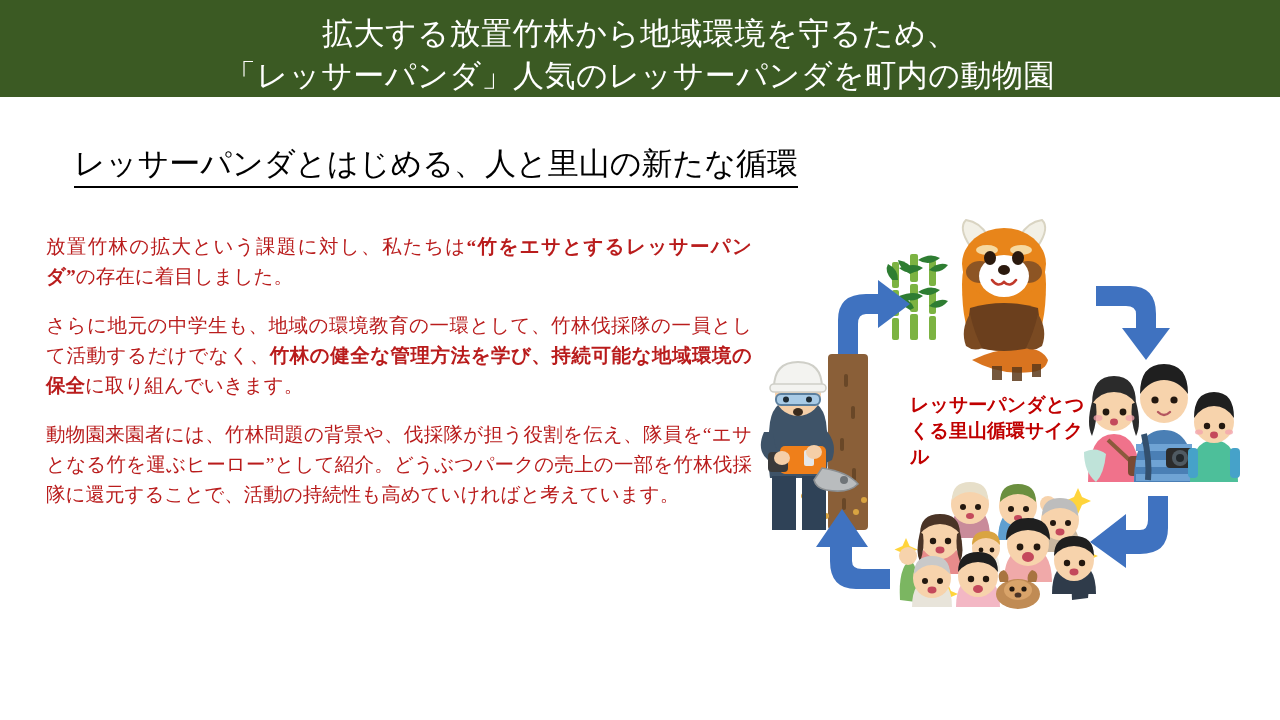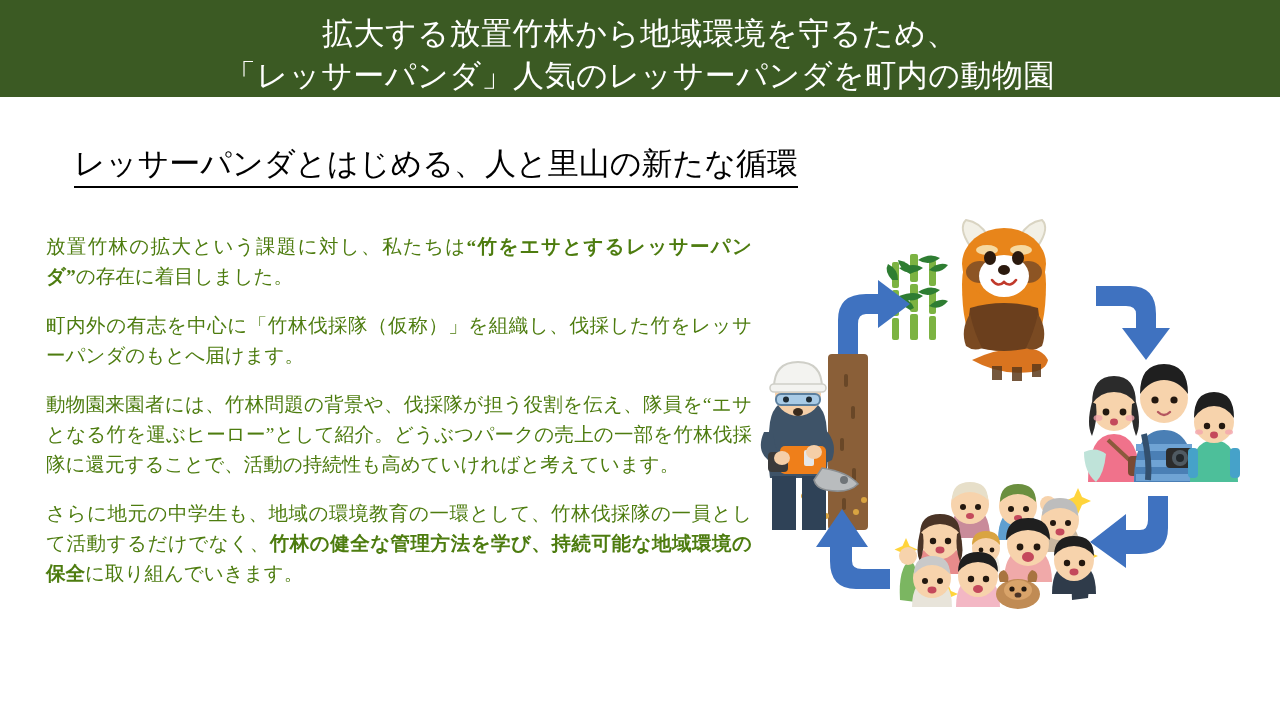--- a/index.html
+++ b/index.html
@@ -56,21 +56,21 @@
   
   .body-col {
     position: absolute;
     left: 46px;
     top: 232px;
     width: 706px;
   }
   .para {
     font-size: 19.5px;
     line-height: 30px;
-    color: #4d7c0f;
+    color: #b91c1c;
     margin: 0 0 19px 0;
     text-align: justify;
     text-justify: inter-character;
   }
   .para:last-child { margin-bottom: 0; }
   .b { font-weight: bold; }
   .u { text-decoration: underline; text-underline-offset: 2px; }
 
   
   .diagram {
@@ -116,25 +116,24 @@
   <div class="header-line">「レッサーパンダ」人気のレッサーパンダを町内の動物園</div>
 </div>
 
 <div class="section-heading">レッサーパンダとはじめる、人と里山の新たな循環</div>
 
 <div class="body-col">
 
   <p class="para"><span>放置竹林の拡大という課題に対し、私たちは</span><span class="b">“竹をエサとするレッサーパンダ”</span><span>の存在に着目しました。</span></p>
 
 
-  <p class="para"><span>町内外の有志を中心に「竹林伐採隊（仮称）」を組織し、伐採した竹をレッサーパンダのもとへ届けます。</span></p>
+
+  <p class="para"><span>さらに地元の中学生も、地域の環境教育の一環として、竹林伐採隊の一員として活動するだけでなく、</span><span class="b">竹林の健全な管理方法を学び、持続可能な地域環境の保全</span><span>に取り組んでいきます。</span></p>
 
   <p class="para"><span>動物園来園者には、竹林問題の背景や、伐採隊が担う役割を伝え、隊員を“エサとなる竹を運ぶヒーロー”として紹介。どうぶつパークの売上の一部を竹林伐採隊に還元することで、活動の持続性も高めていければと考えています。</span></p>
-
-  <p class="para"><span>さらに地元の中学生も、地域の環境教育の一環として、竹林伐採隊の一員として活動するだけでなく、</span><span class="b">竹林の健全な管理方法を学び、持続可能な地域環境の保全</span><span>に取り組んでいきます。</span></p>
 
 </div>
 
 <div class="diagram">
 
   <div class="node node-panda">
     <svg width="200" height="180" viewBox="0 0 200 180">
 
       <g>
         <g fill="#7cb342">
@@ -421,14 +420,15 @@
       <path d="M86 4 L86 36 Q86 62 58 62 L44 62 L44 76 L8 50 L44 22 L44 38 L58 38 Q66 38 66 28 L66 4 Z" fill="#3f72c0"></path>
     </svg>
   </div>
 
   <div class="arrow arrow-bl">
     <svg width="80" height="90" viewBox="0 0 80 90">
       <path d="M76 84 L42 84 Q16 84 16 56 L16 42 L2 42 L28 4 L54 42 L38 42 L38 56 Q38 64 48 64 L76 64 Z" fill="#3f72c0"></path>
     </svg>
   </div>
 
+  <div class="cycle-caption">レッサーパンダとつくる里山循環サイクル</div>
 
 </div>
 
 </body></html>

